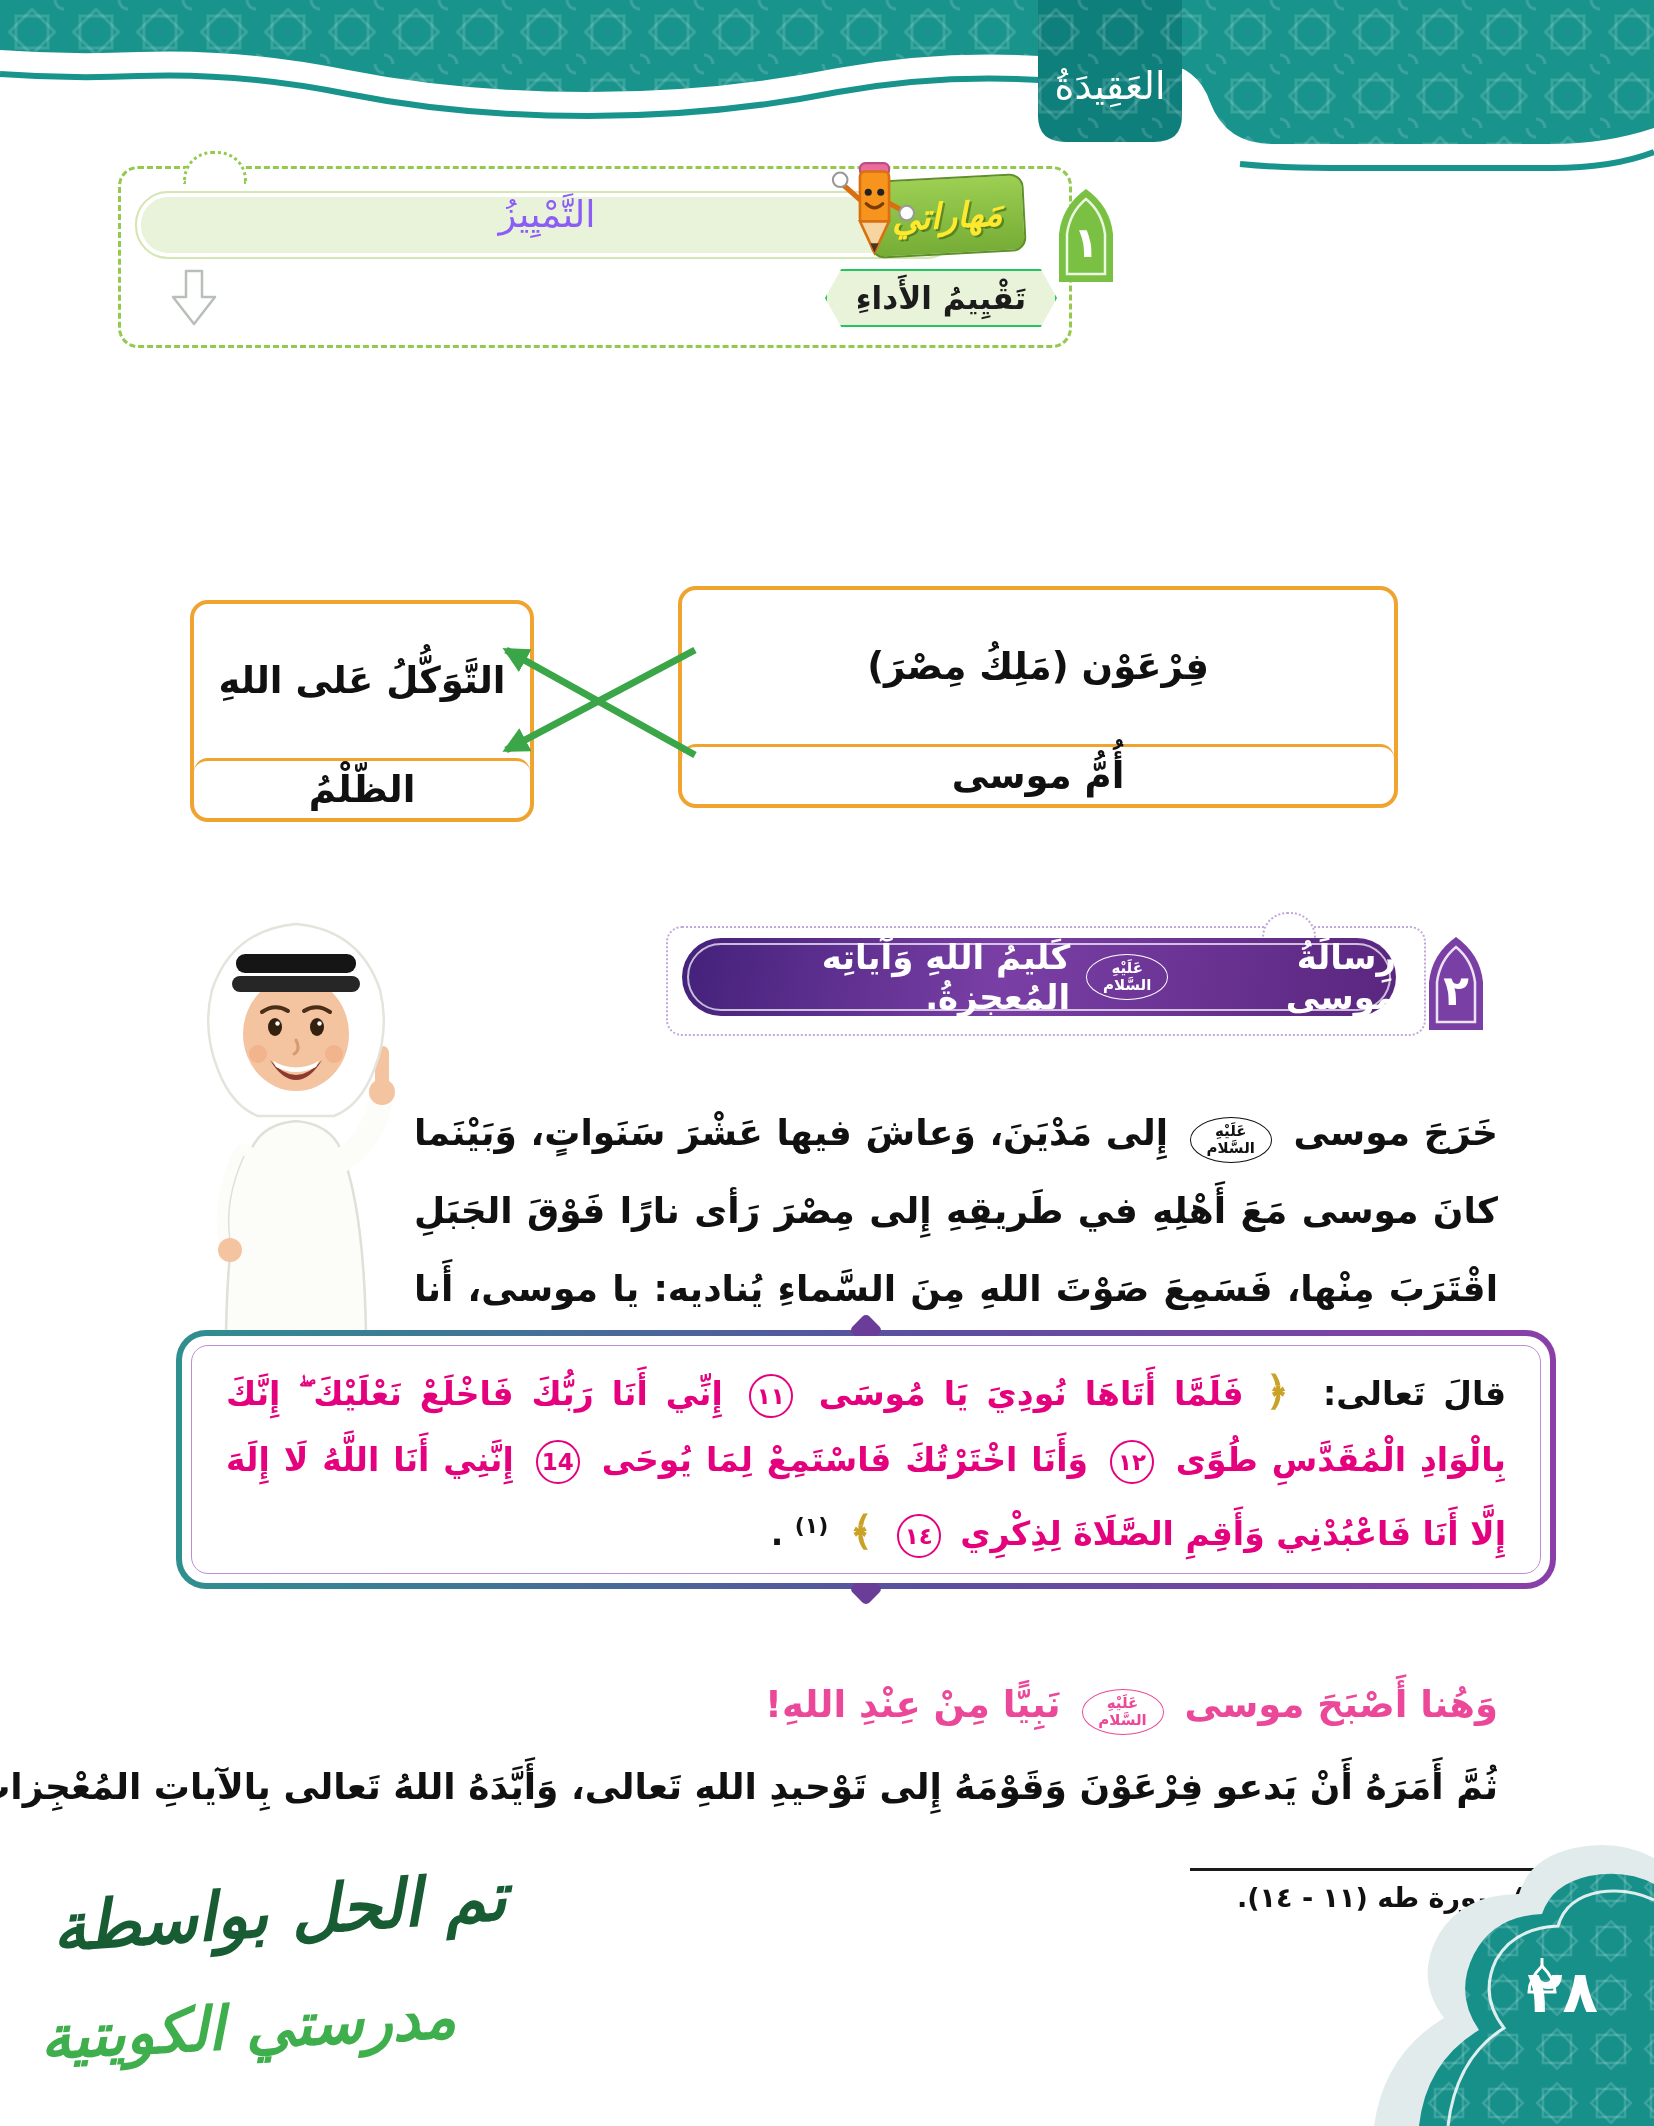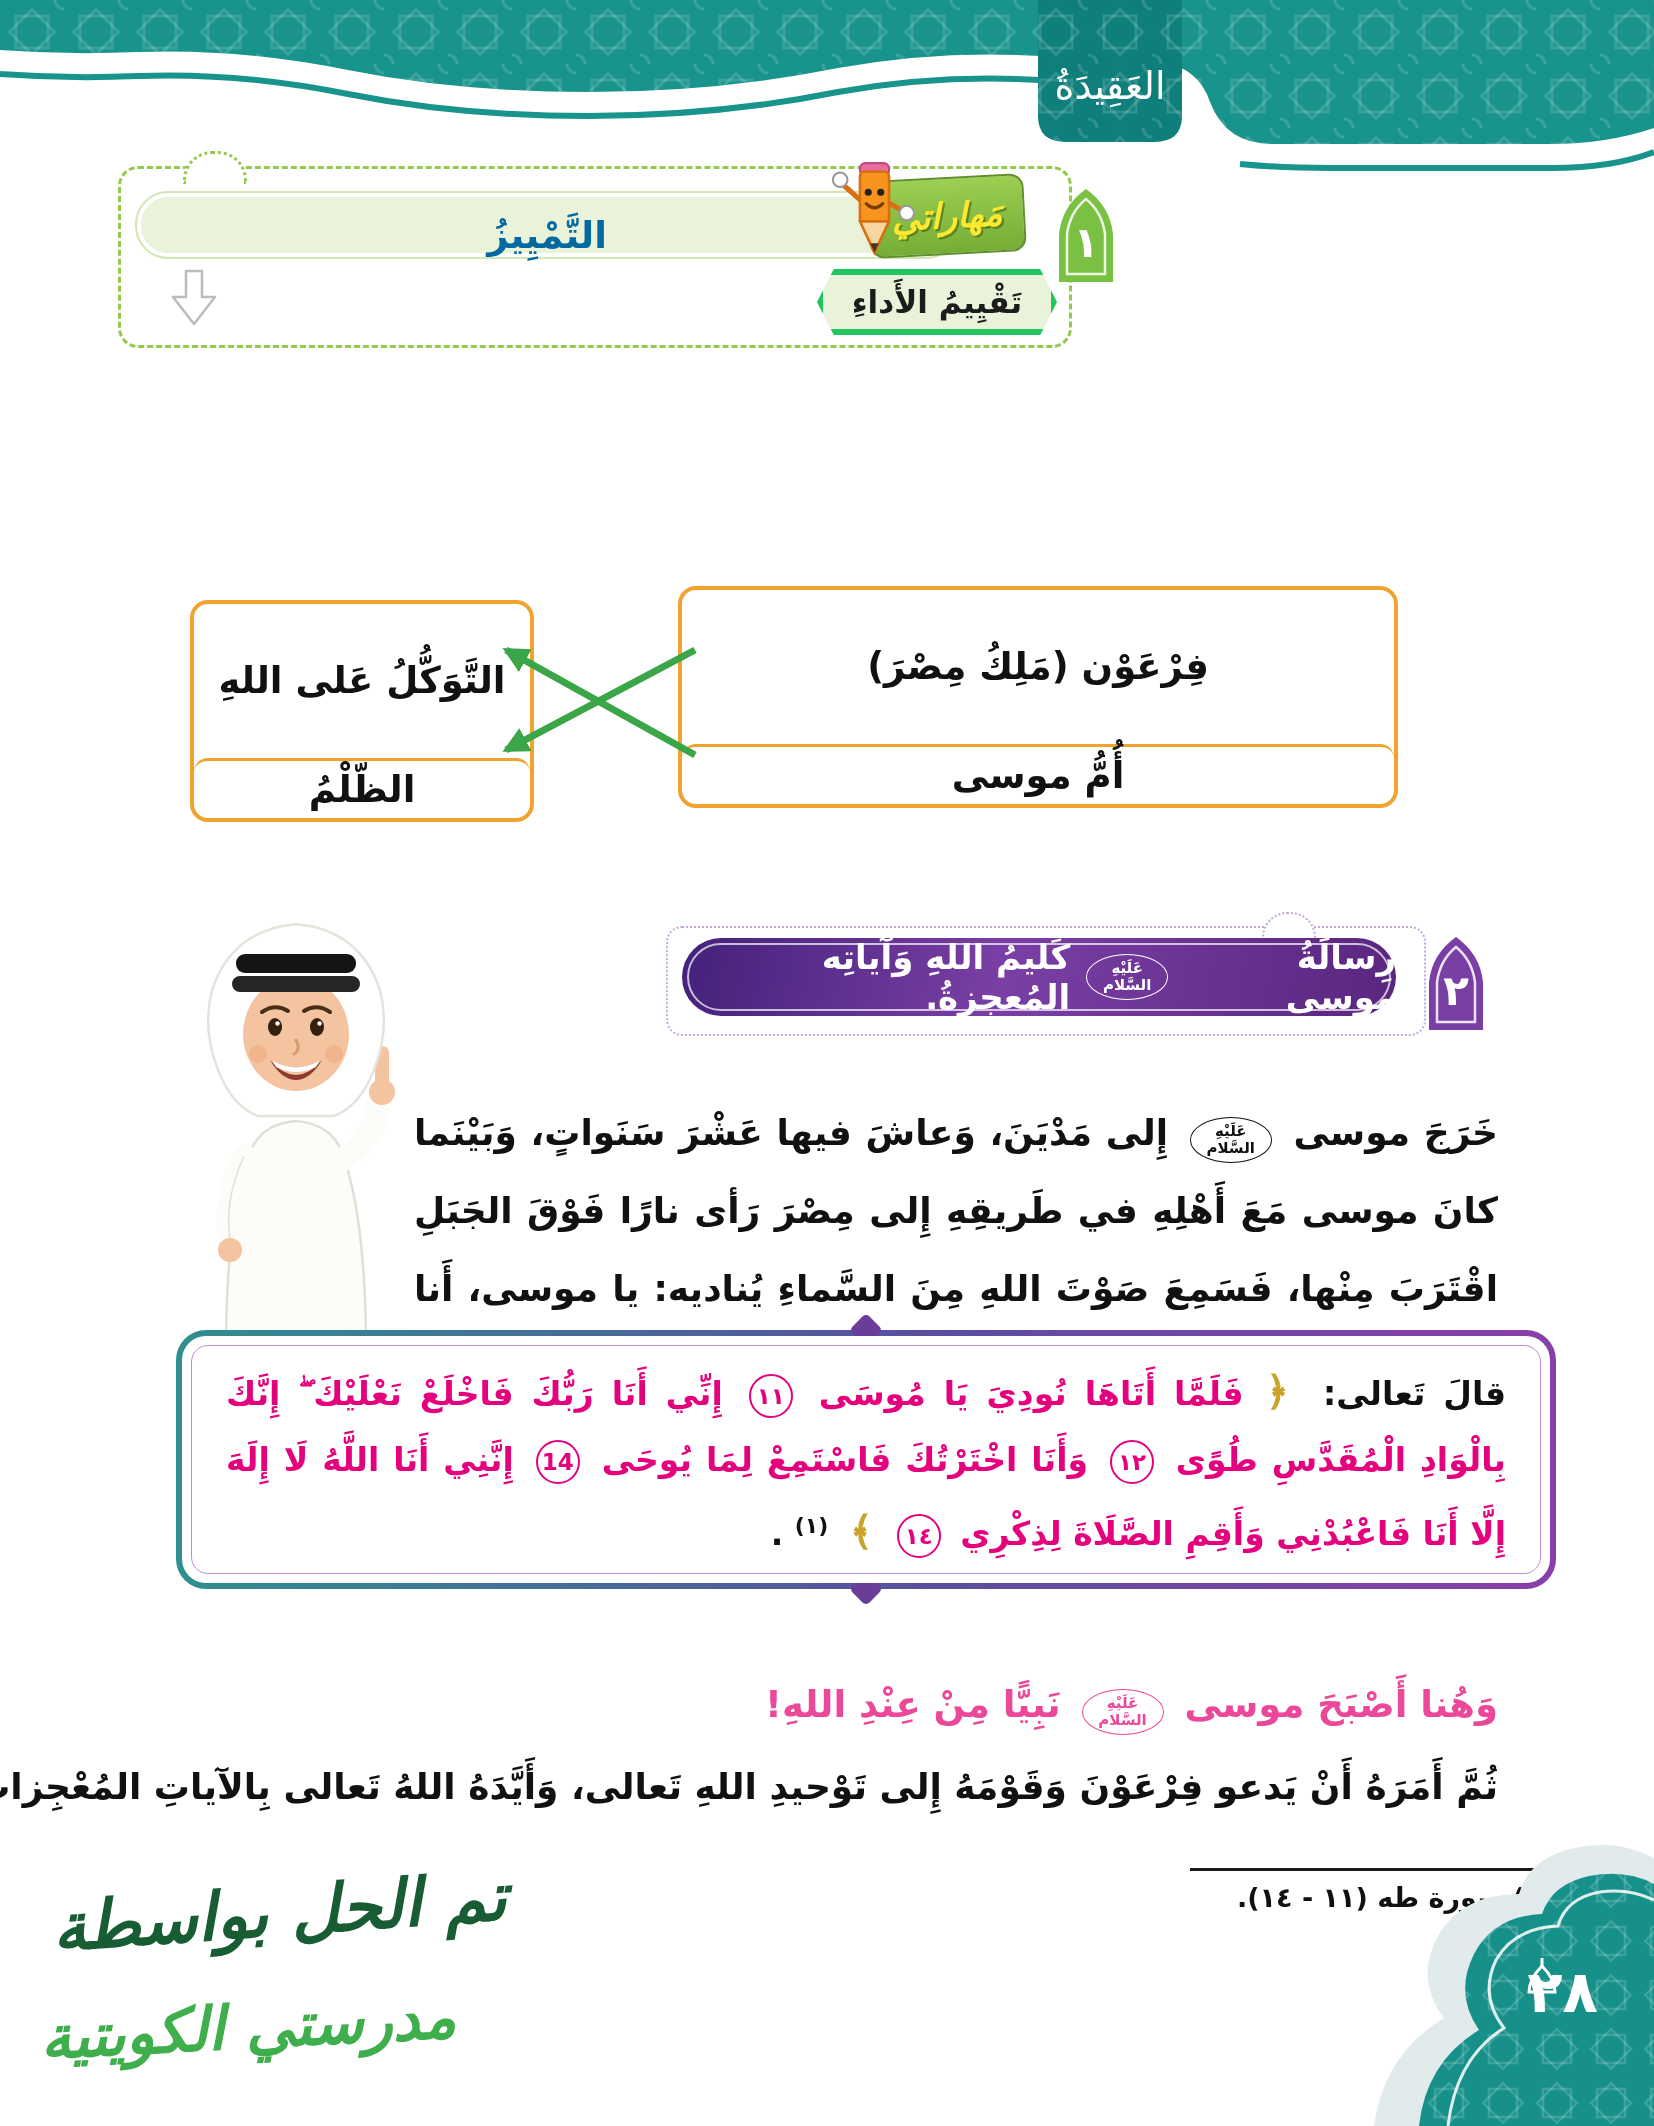--- a/index.html
+++ b/index.html
@@ -11,30 +11,30 @@
   .header-tab-label{position:absolute;left:1038px;top:64px;width:144px;text-align:center;
         color:#fff;font-size:38px;font-weight:normal;z-index:3;}
 
   
   .skills-frame{position:absolute;left:118px;top:166px;width:948px;height:176px;
         border:3px dashed #93c94c;border-radius:20px;background:#fff;z-index:2;}
   .skills-arch{position:absolute;left:62px;top:-18px;width:58px;height:30px;background:#fff;
         border:3px dotted #93c94c;border-bottom:none;border-radius:29px 29px 0 0;}
   .skills-banner-main{position:absolute;left:14px;top:22px;width:820px;height:64px;
         background:#e9f3da;border:2px solid #d3e6b4;box-shadow:inset 0 0 0 4px #fff;
-        border-radius:33px;display:flex;align-items:flex-end;justify-content:center;
-        font-size:37px;font-weight:bold;color:#0369a1;}
+        border-radius:33px;display:flex;align-items:flex-start;justify-content:center;
+        font-size:37px;font-weight:normal;color:#8b5cf6;}
   .skills-label{position:absolute;left:748px;top:8px;width:152px;height:74px;
         background:linear-gradient(#9ccf52,#76ad36);border:2px solid #5f8f2a;border-radius:14px;
         transform:rotate(-3deg);display:flex;align-items:center;justify-content:center;z-index:3;}
   .skills-label-text{color:#ffe92e;font-size:35px;font-weight:bold;font-style:italic;
         text-shadow:2px 2px 0 rgba(40,70,0,.45);}
   .pencil{position:absolute;left:706px;top:-10px;width:95px;height:104px;z-index:4;}
   .skills-banner-sub{position:absolute;right:12px;top:100px;width:228px;height:54px;
-        background:#e9f3da;border:6px solid #22c55e;
+        background:#e9f3da;border:2px solid #22c55e;
         clip-path:polygon(0 50%,7% 0,93% 0,100% 50%,93% 100%,7% 100%);
         display:flex;align-items:center;justify-content:center;font-size:31px;font-weight:bold;color:#1c1c1c;}
   .down-arrow{position:absolute;left:50px;top:100px;width:46px;height:58px;}
 
   
   .num-arch{position:absolute;width:72px;height:96px;z-index:3;}
   .num-text{position:absolute;inset:0;display:flex;align-items:center;justify-content:center;
         padding-top:16px;color:#fff;font-size:42px;font-weight:bold;}
 
   

